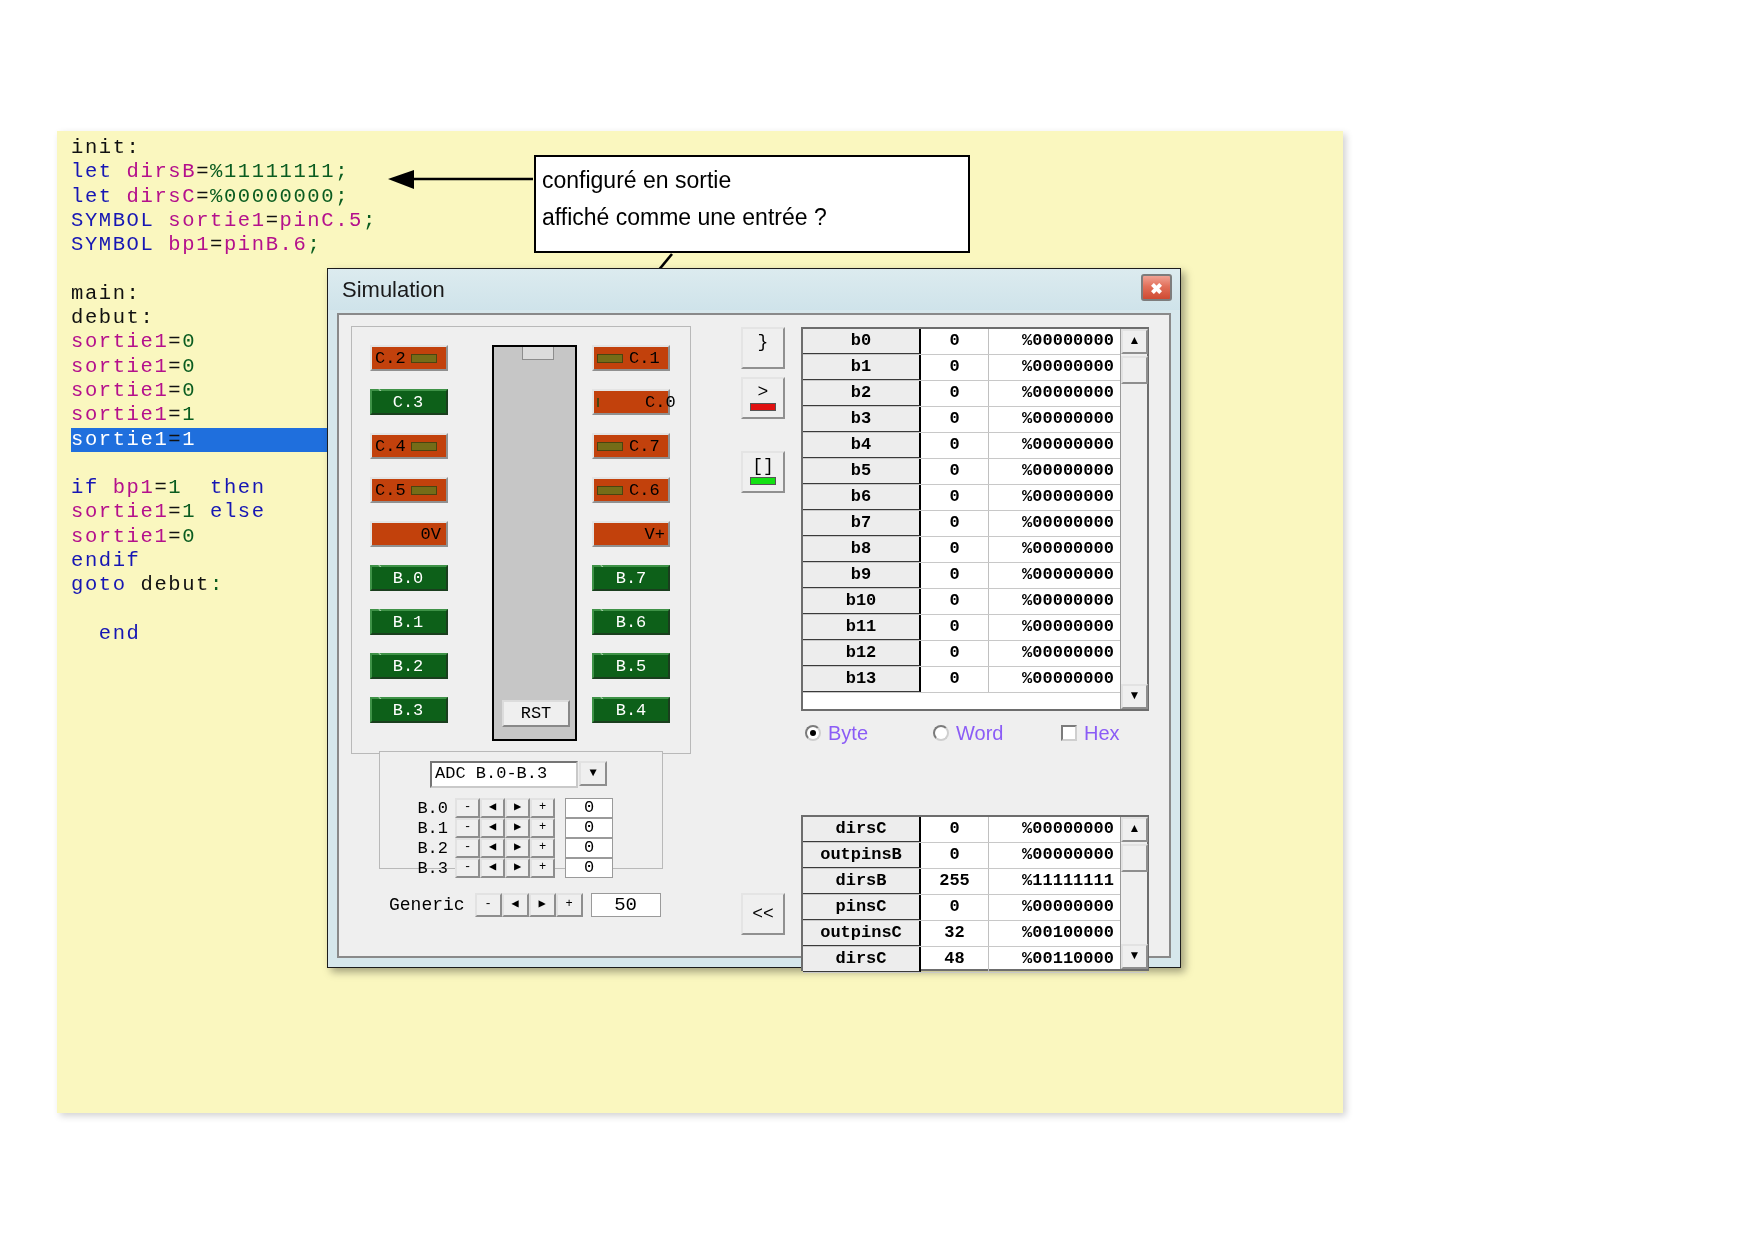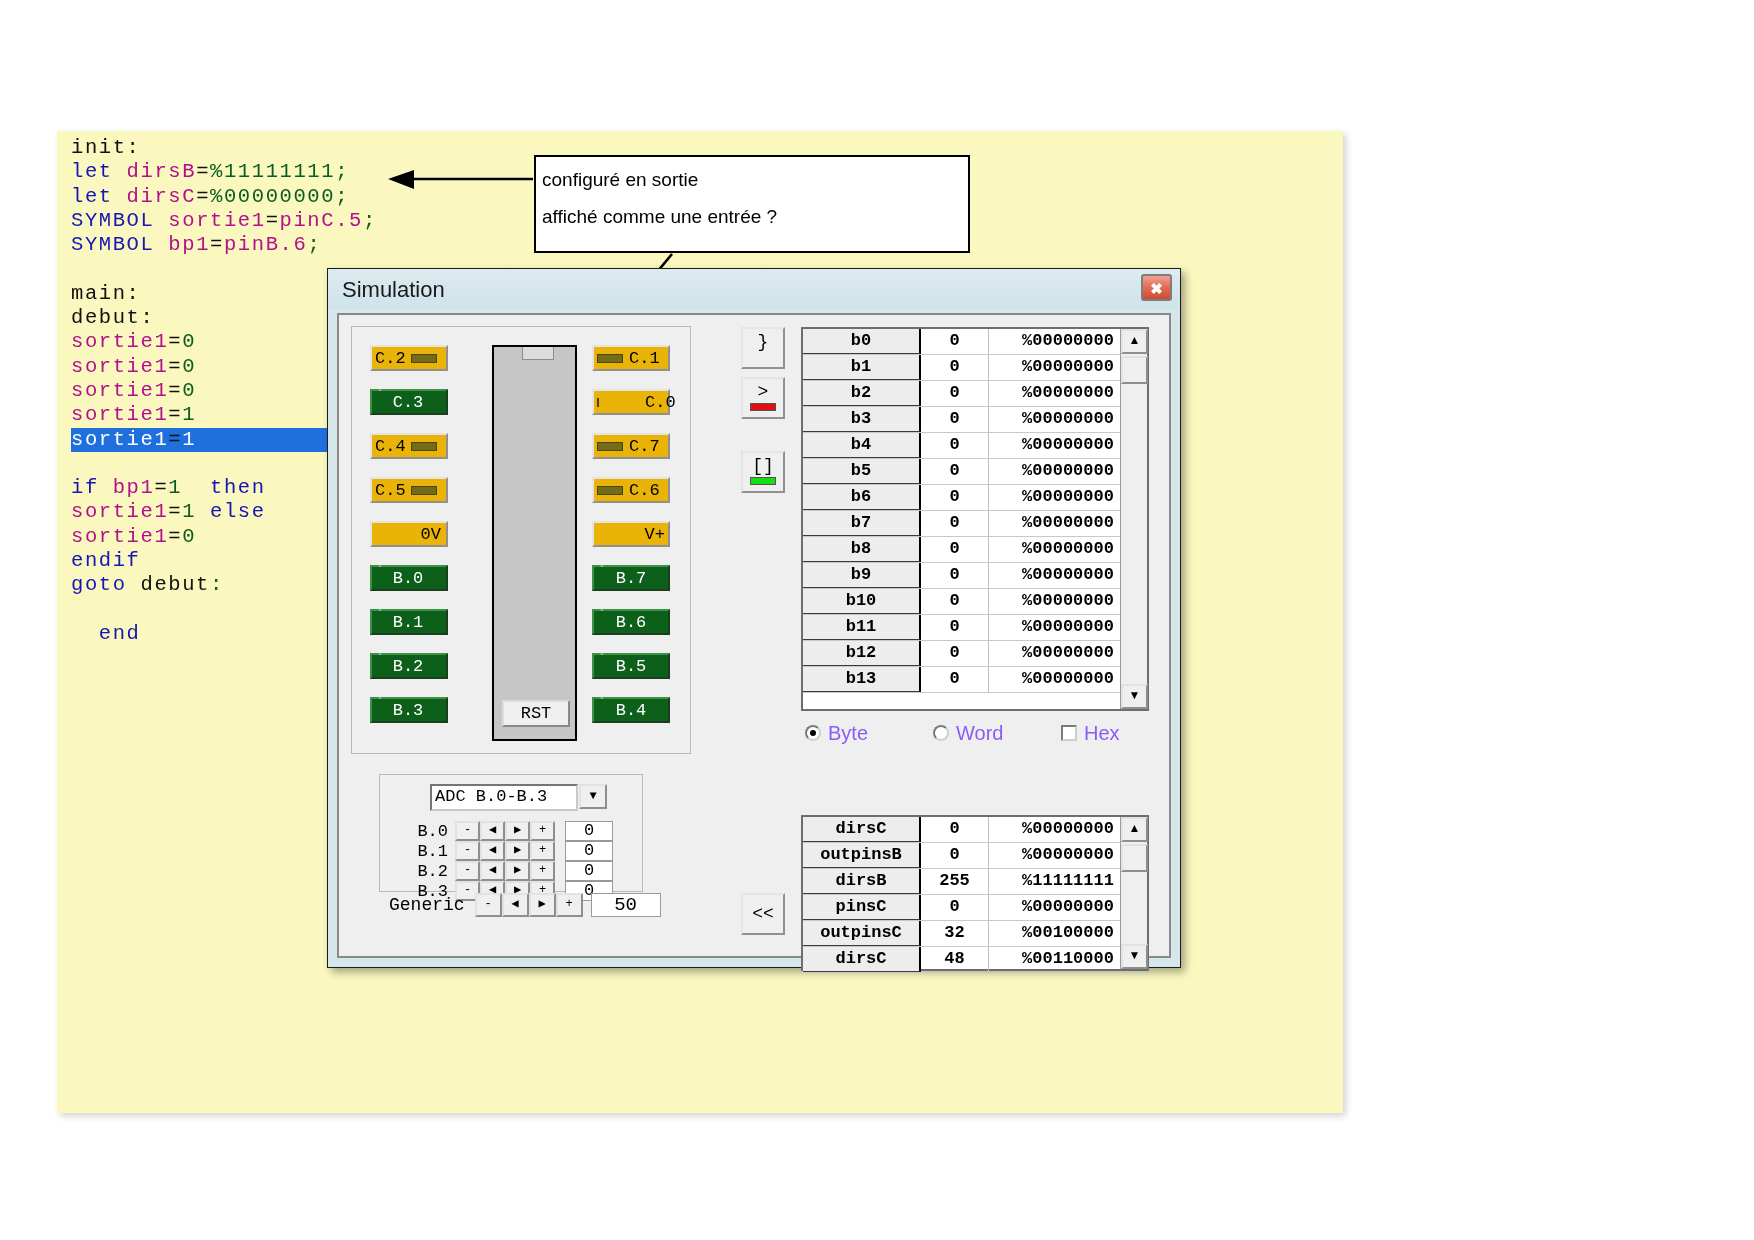--- a/index.html
+++ b/index.html
@@ -31,21 +31,21 @@
   .sel{background:#1f6fdd;color:#ffffff;}
   .sel .v,.sel .n,.sel .k{color:#ffffff;}
 
   
   #callout-box{
     position:absolute;left:534px;top:155px;width:436px;height:98px;
     background:#ffffff;border:2px solid #000;
     box-sizing:border-box;
   }
   #callout-box .ct{
-    font-size:19px;color:#000;margin:9px 0 0 6px;line-height:28px;
+    font-size:23px;color:#000;margin:9px 0 0 6px;line-height:28px;
   }
   svg#annot{position:absolute;left:0;top:0;width:1754px;height:1240px;pointer-events:none;}
 
   
   #sim-window{
     position:absolute;left:327px;top:268px;width:854px;height:700px;
     background:#d6e7ec;
     border:1px solid #1c1c1c;
     box-shadow:4px 4px 8px rgba(0,0,0,.35);
     box-sizing:border-box;
@@ -86,40 +86,40 @@
     background:#dcdcdc;border:1px solid #8d8d8d;border-top:none;box-sizing:border-box;
   }
   #rst-btn{
     position:absolute;left:8px;bottom:12px;width:68px;height:27px;
     background:#efefef;border:2px outset #dcdcdc;
     font-size:17px;text-align:center;line-height:23px;color:#000;
     box-sizing:border-box;font-family:"Liberation Mono",monospace;cursor:pointer;
   }
   .pin{
     position:absolute;width:78px;height:26px;
-    border:2px outset #e4e4e4;background:#eab308;
+    border:2px outset #e4e4e4;background:#c2410c;
     box-sizing:border-box;font-size:17px;
     font-family:"Liberation Mono","DejaVu Sans Mono",monospace;
     color:#000;cursor:pointer;
     display:flex;align-items:center;
   }
   .pin.on{background:#0d6019;border:2px outset #3e9247;color:#ffffff;}
   .pin .lbl{padding:0 3px;}
   .pin .led{
     width:26px;height:9px;background:#756c18;border:1px solid #4a4410;
     box-sizing:border-box;
   }
   .pin.on .lbl{width:100%;text-align:center;}
   .pin.on .tick{position:absolute;left:4px;top:0px;font-size:13px;line-height:10px;color:#cfe8cf;}
   .pin.plain{justify-content:flex-end;}
   .pin.leftpin .lbl{margin-right:2px;}
   .pin.rightpin .led{margin-right:3px;margin-left:3px;}
 
   
-  #adc-panel{left:40px;top:459px;width:264px;height:118px;}
+  #adc-panel{left:40px;top:436px;width:284px;height:118px;}
   #adc-select{
     position:absolute;left:50px;top:9px;width:148px;height:27px;
     background:#ffffff;border:2px inset #c9c9c9;box-sizing:border-box;
     font-family:"Liberation Mono",monospace;font-size:17px;line-height:21px;
     padding-left:3px;cursor:pointer;
   }
   #adc-arrow{
     position:absolute;right:-31px;top:-2px;width:28px;height:25px;
     background:#efefef;border:2px outset #e2e2e2;box-sizing:border-box;
     text-align:center;line-height:20px;font-size:12px;cursor:pointer;

